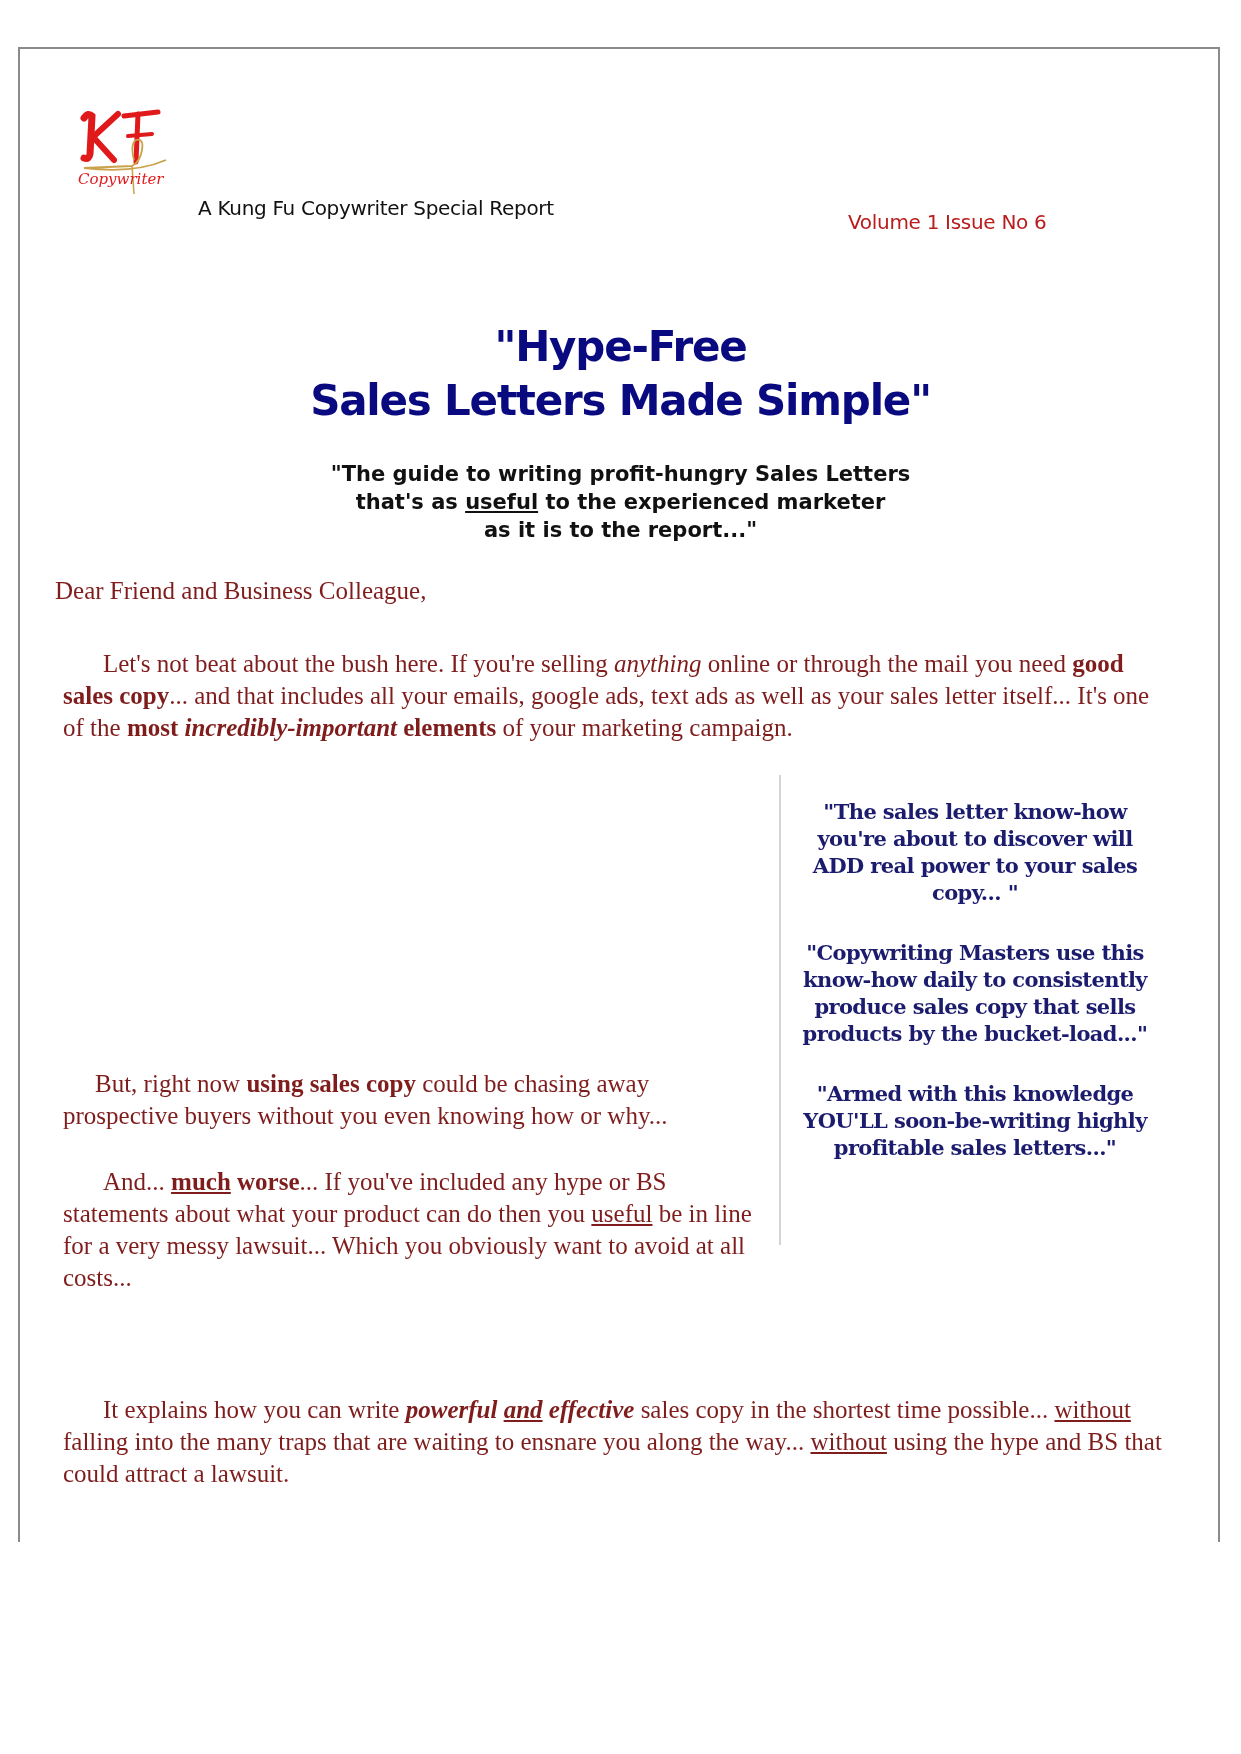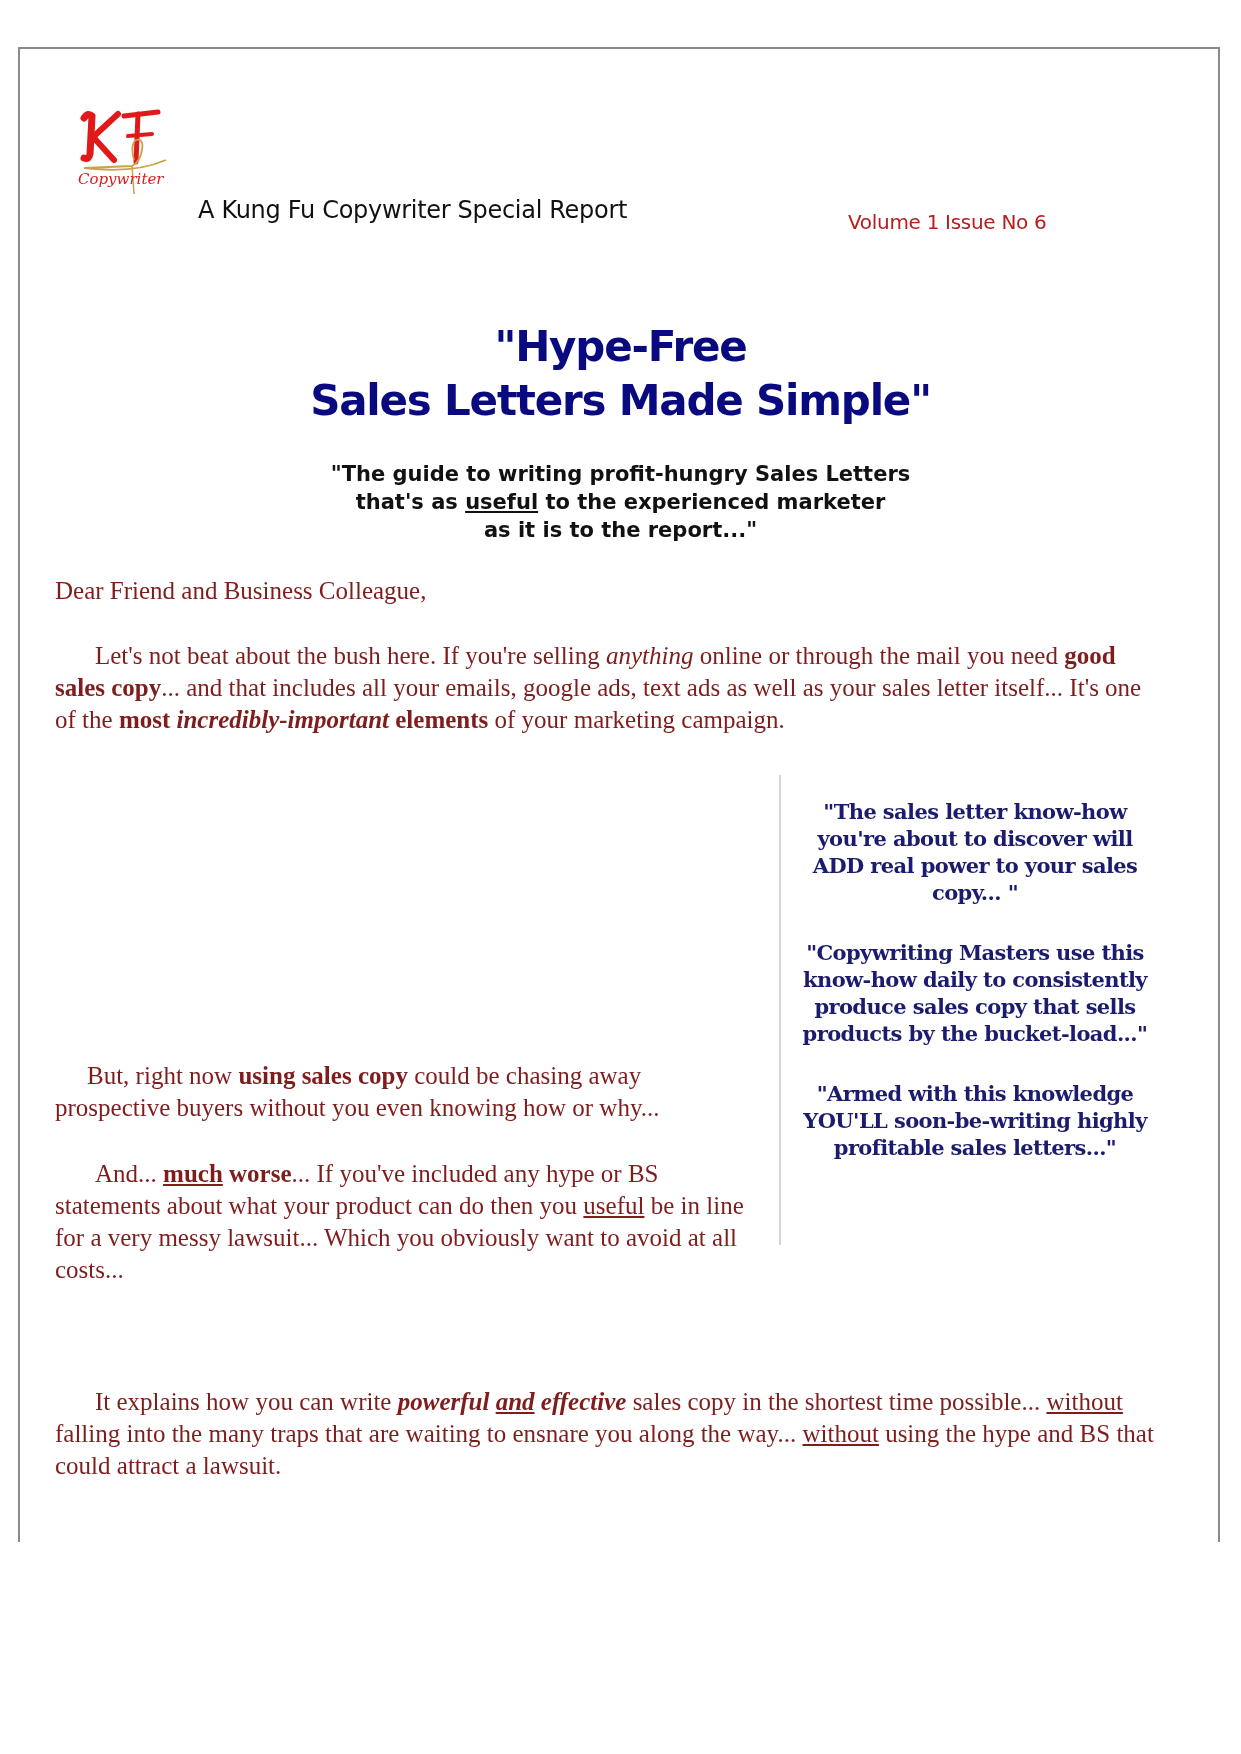--- a/index.html
+++ b/index.html
@@ -31,21 +31,21 @@
       left: 74px;
       top: 104px;
       width: 110px;
       height: 96px;
     }
     .header-left {
       position: absolute;
       left: 198px;
       top: 196px;
       font-family: "DejaVu Sans", sans-serif;
-      font-size: 24px;
+      font-size: 20px;
       color: #111;
       letter-spacing: -0.3px;
     }
     .header-right {
       position: absolute;
       left: 848px;
       top: 210px;
       font-family: "DejaVu Sans", sans-serif;
       font-size: 20px;
       color: #b91c1c;
@@ -84,21 +84,21 @@
       color: #7f1d1d;
     }
     .salutation {
       position: absolute;
       left: 55px;
       top: 575px;
     }
     .para {
       position: absolute;
       left: 55px;
-      margin: 0;
+      margin: 8px;
     }
     .indent { padding-left: 40px; }
     .p1 { top: 640px; width: 1110px; }
     .p2 { top: 1060px; width: 700px; }
     .p3 { top: 1158px; width: 700px; }
     .p4 { top: 1320px; width: 1110px; }
     .p5 { top: 1386px; width: 1110px; }
     .divider {
       position: absolute;
       left: 779px;

